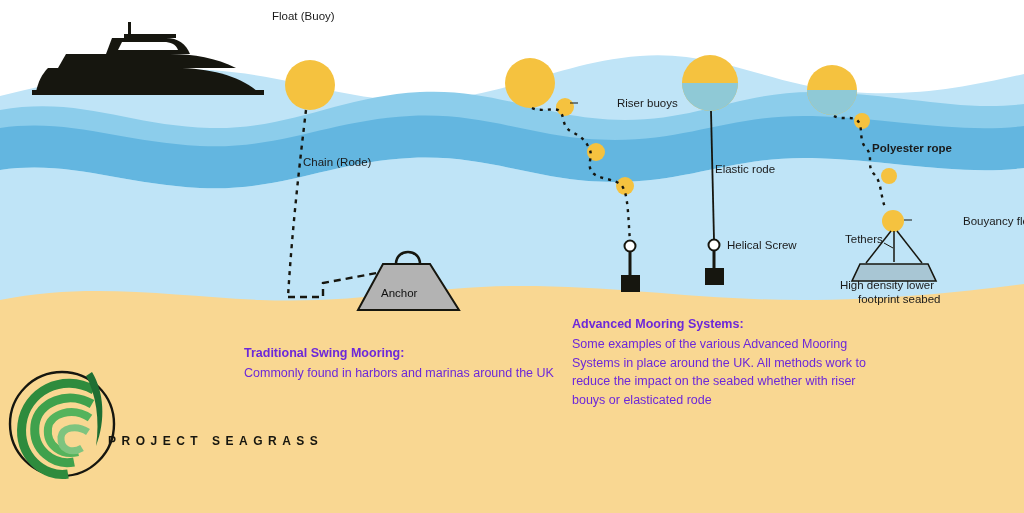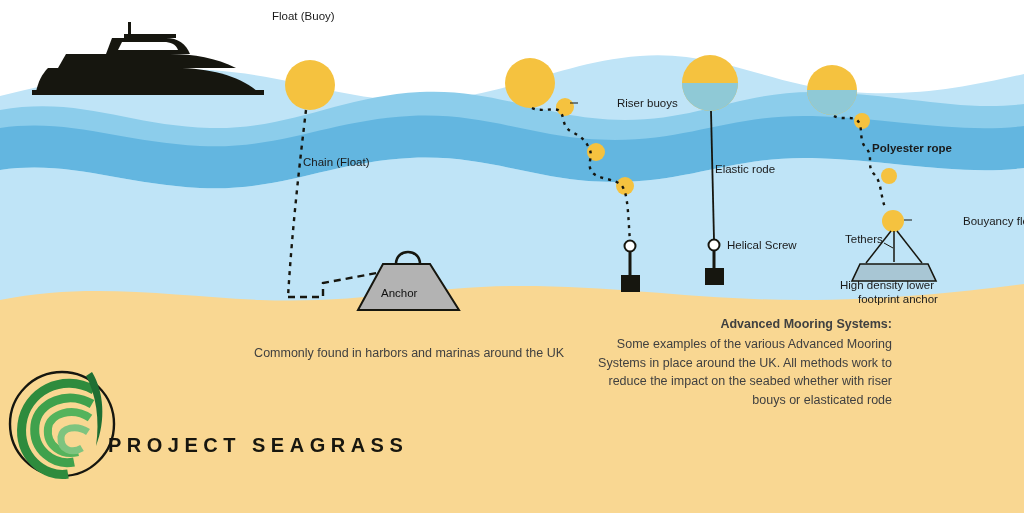--- a/index.html
+++ b/index.html
@@ -24,43 +24,43 @@
   .label {
     position: absolute;
     font-size: 11.5px;
     color: #1a1a1a;
     white-space: nowrap;
     line-height: 1.25;
   }
   .caption {
     position: absolute;
     font-size: 12.5px;
-    color: #404040;
-    text-align: right;
+    color: #6d28d9;
+    text-align: left;
     line-height: 1.5;
     width: 320px;
   }
   .caption .ttl {
     display: block;
     font-weight: bold;
     margin-bottom: 1px;
   }
   .caption .body {
     display: block;
   }
   .anchor-word {
     position: absolute;
     font-size: 11.5px;
     color: #111;
   }
   #logo-text {
     position: absolute;
     left: 108px;
     top: 434px;
-    font-size: 20px;
+    font-size: 12px;
     letter-spacing: 5.5px;
     font-weight: bold;
     color: #17160f;
   }
 </style>
 </head>
 <body>
 
 <div id="stage">
 
@@ -167,40 +167,41 @@
       <path fill="none" stroke="#2e8b3d" stroke-width="9" d="M94,390 C62,372 26,392 22,424 C18,456 44,478 68,474"></path>
       <path fill="none" stroke="#3fa14c" stroke-width="9" d="M92,404 C68,390 38,402 35,425 C32,450 54,466 74,462"></path>
       <path fill="none" stroke="#55b35c" stroke-width="8" d="M90,418 C72,406 50,414 48,428 C46,446 62,456 78,452"></path>
       <path fill="none" stroke="#7ec47f" stroke-width="7" d="M88,432 C76,424 62,428 61,437 C60,450 72,454 82,448"></path>
       <path fill="#1f6f33" d="M86,376 C96,394 100,420 96,446 C106,420 104,392 92,372 Z"></path>
     </g>
   </svg>
 
   <div class="label" style="left:272px; top:9px;">Float (Buoy)</div>
 
-  <div class="label" style="left:303px; top:155px;">Chain (Float)</div>
+  <div class="label" style="left:303px; top:155px;">Chain (Rode)</div>
 
   <div class="label" style="left:581px; top:96px;padding-left:36px;">Riser buoys</div>
 
   <div class="label" style="left:715px; top:162px;">Elastic rode</div>
 
   <div class="label" style="left:727px; top:238px;">Helical Screw</div>
 
   <div class="label" style="left:872px; top:141px;font-weight:bold;">Polyester rope</div>
 
   <div class="label" style="left:915px; top:214px;margin-left:48px;">Bouyancy float</div>
 
   <div class="label" style="left:845px; top:232px;">Tethers</div>
 
   <div class="anchor-word" style="left:381px; top:287px;">Anchor</div>
 
   <div class="label" style="left:840px; top:278px;">High density lower</div>
-  <div class="label" style="left:858px; top:292px;">footprint anchor</div>
+  <div class="label" style="left:858px; top:292px;">footprint seabed</div>
 
   <div class="caption" style="left:244px; top:344px;">
+    <span class="ttl">Traditional Swing Mooring:</span>
     <span class="body">Commonly found in harbors and marinas around the UK</span>
   </div>
 
   <div class="caption" style="left:572px; top:315px;">
     <span class="ttl">Advanced Mooring Systems:</span>
     <span class="body">Some examples of the various Advanced Mooring Systems in place around the UK. All methods work to reduce the impact on the seabed whether with riser bouys or elasticated rode</span>
   </div>
 
   <div id="logo-text">PROJECT SEAGRASS</div>
 

